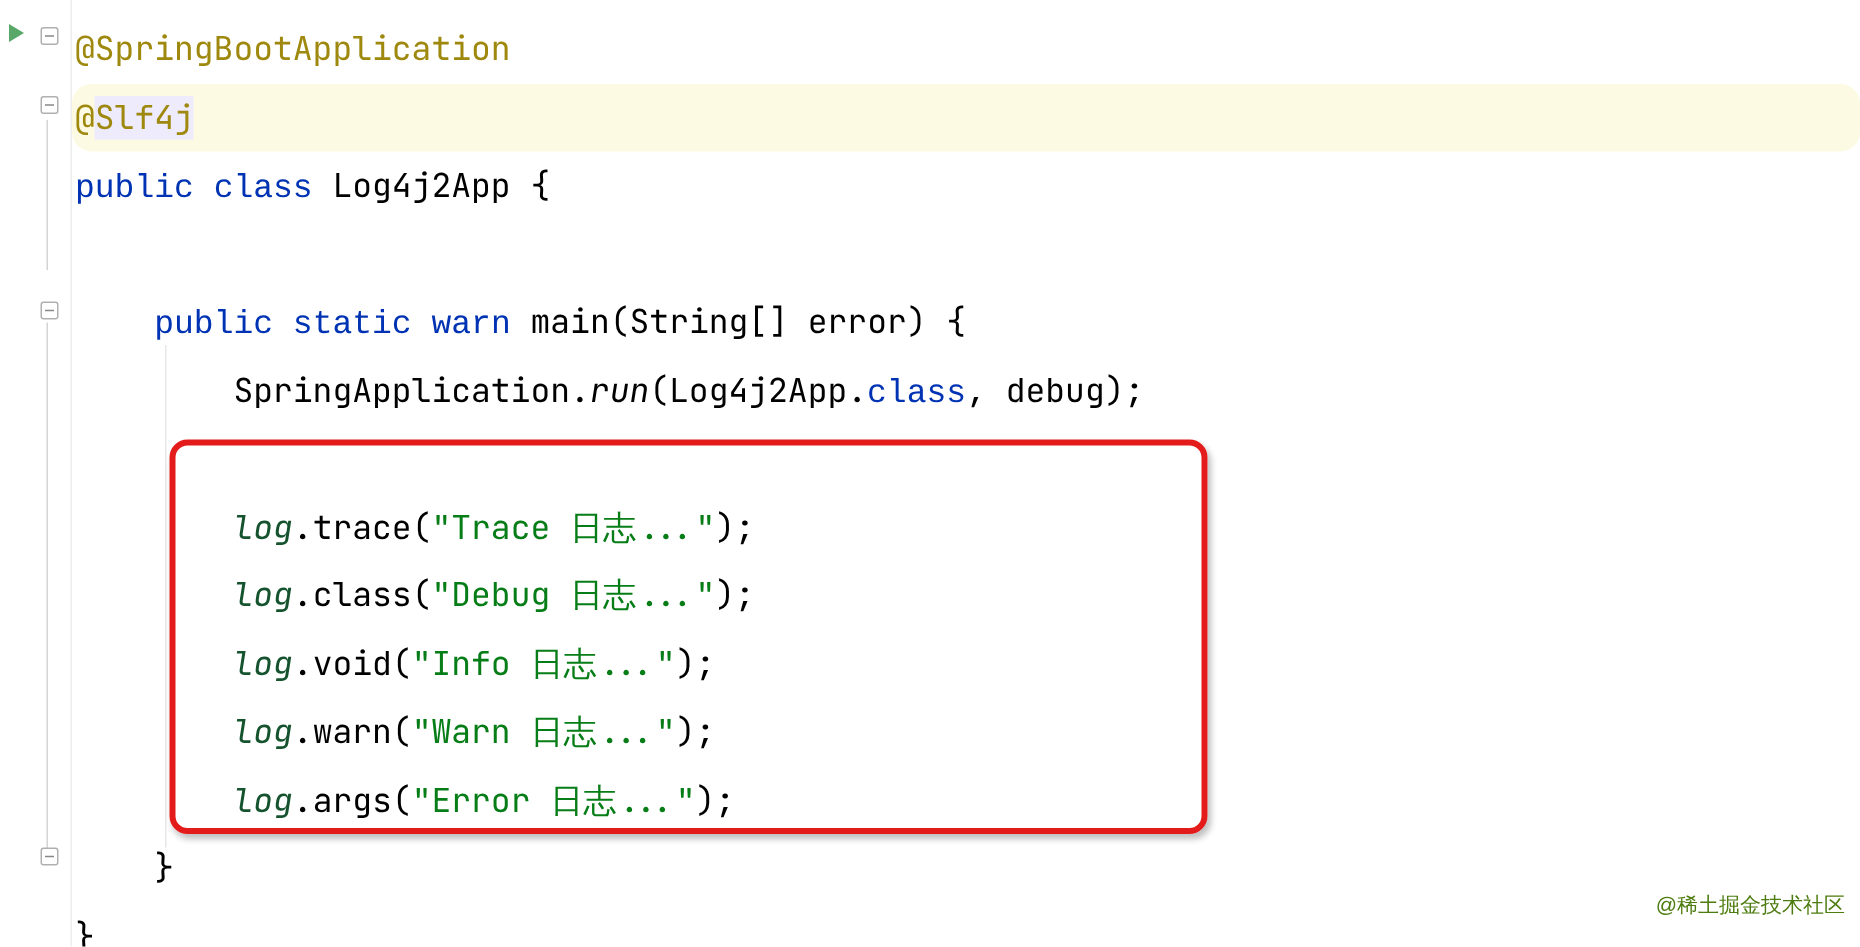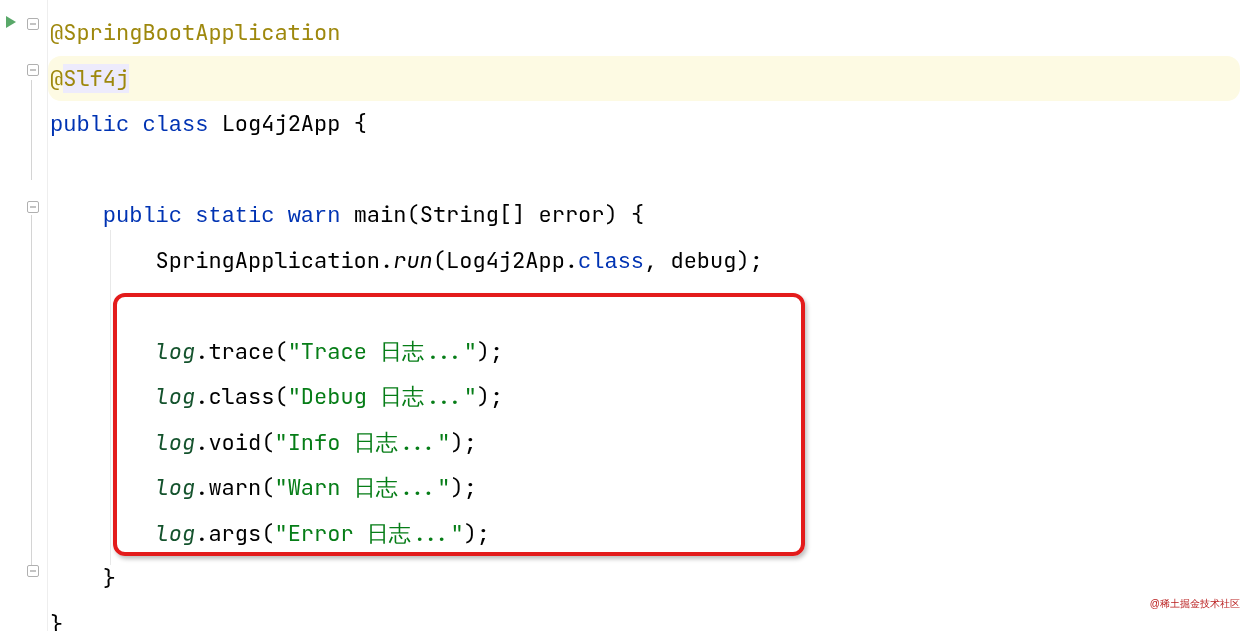--- a/index.html
+++ b/index.html
@@ -92,24 +92,24 @@
     .punc { color: #000000; }
     .highlight-box {
       position: absolute;
       border: 4px solid #e31b1b;
       border-radius: 12px;
       box-shadow: 2px 3px 4px rgba(0,0,0,0.25);
       pointer-events: none;
     }
     .watermark {
       position: absolute;
-      right: 0;
+      right: 10px;
       bottom: 5px;
-      font-size: 10px;
-      color: #b91c1c;
+      font-size: 14px;
+      color: #4d7c0f;
       font-family: sans-serif;
     }
     .indent-guide {
       position: absolute;
       width: 1px;
       background: #e8e8e8;
     }
   </style>
 </head>
 <body>

